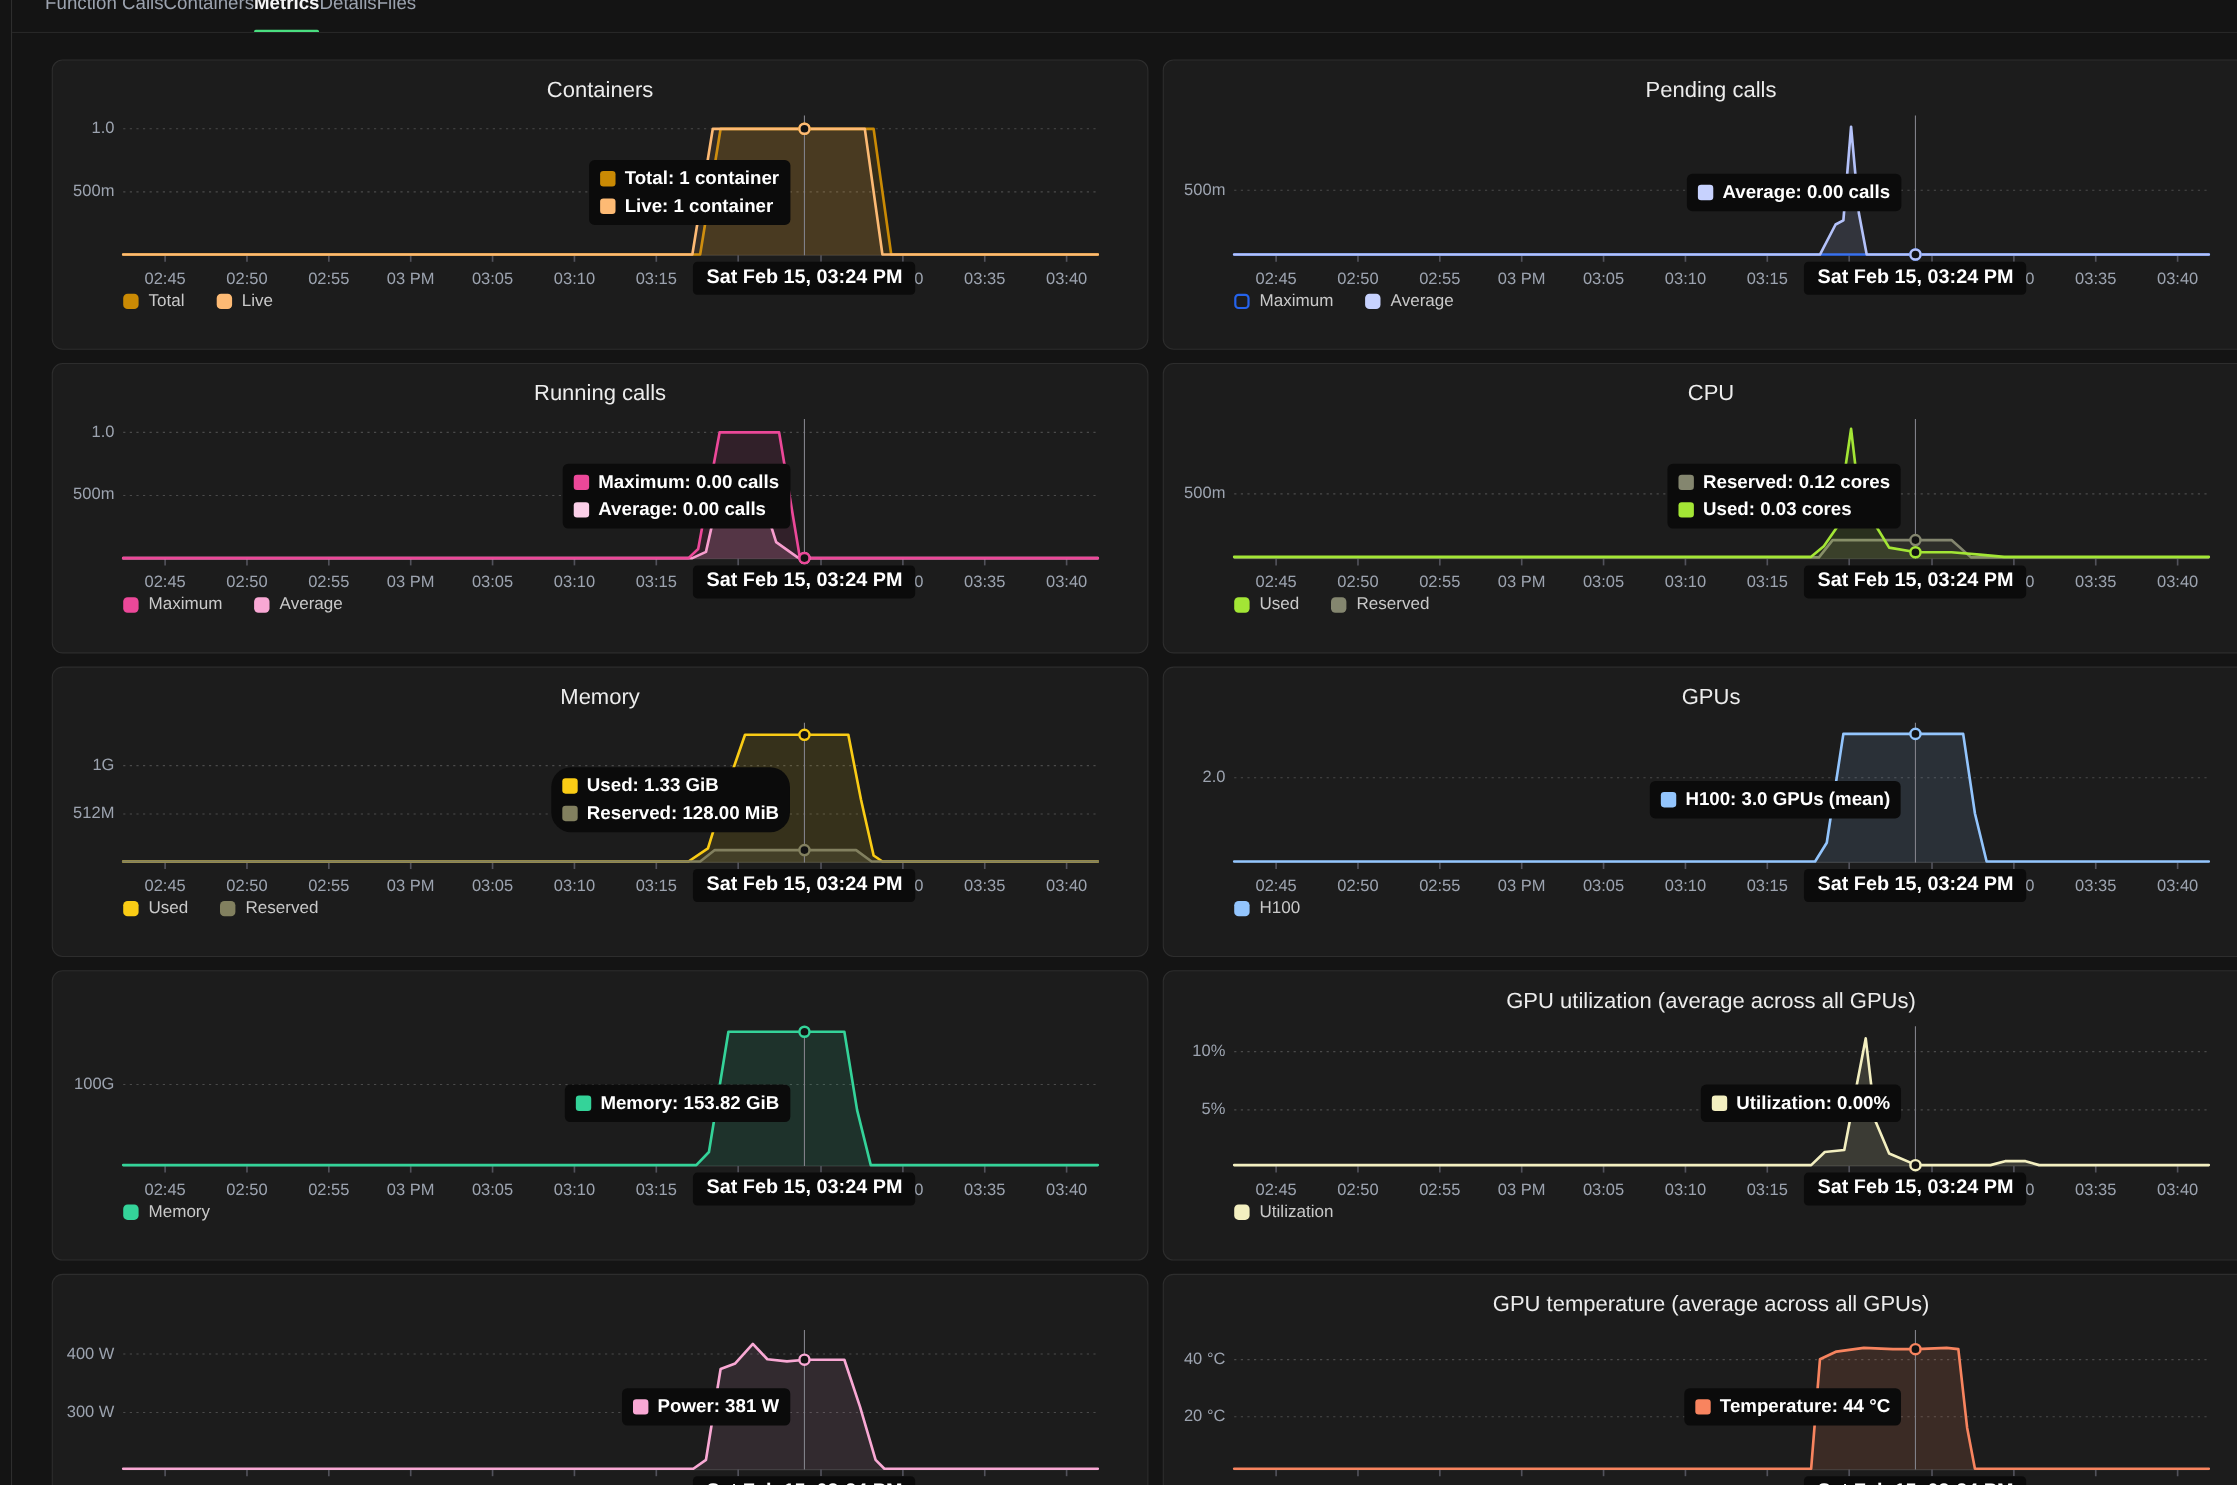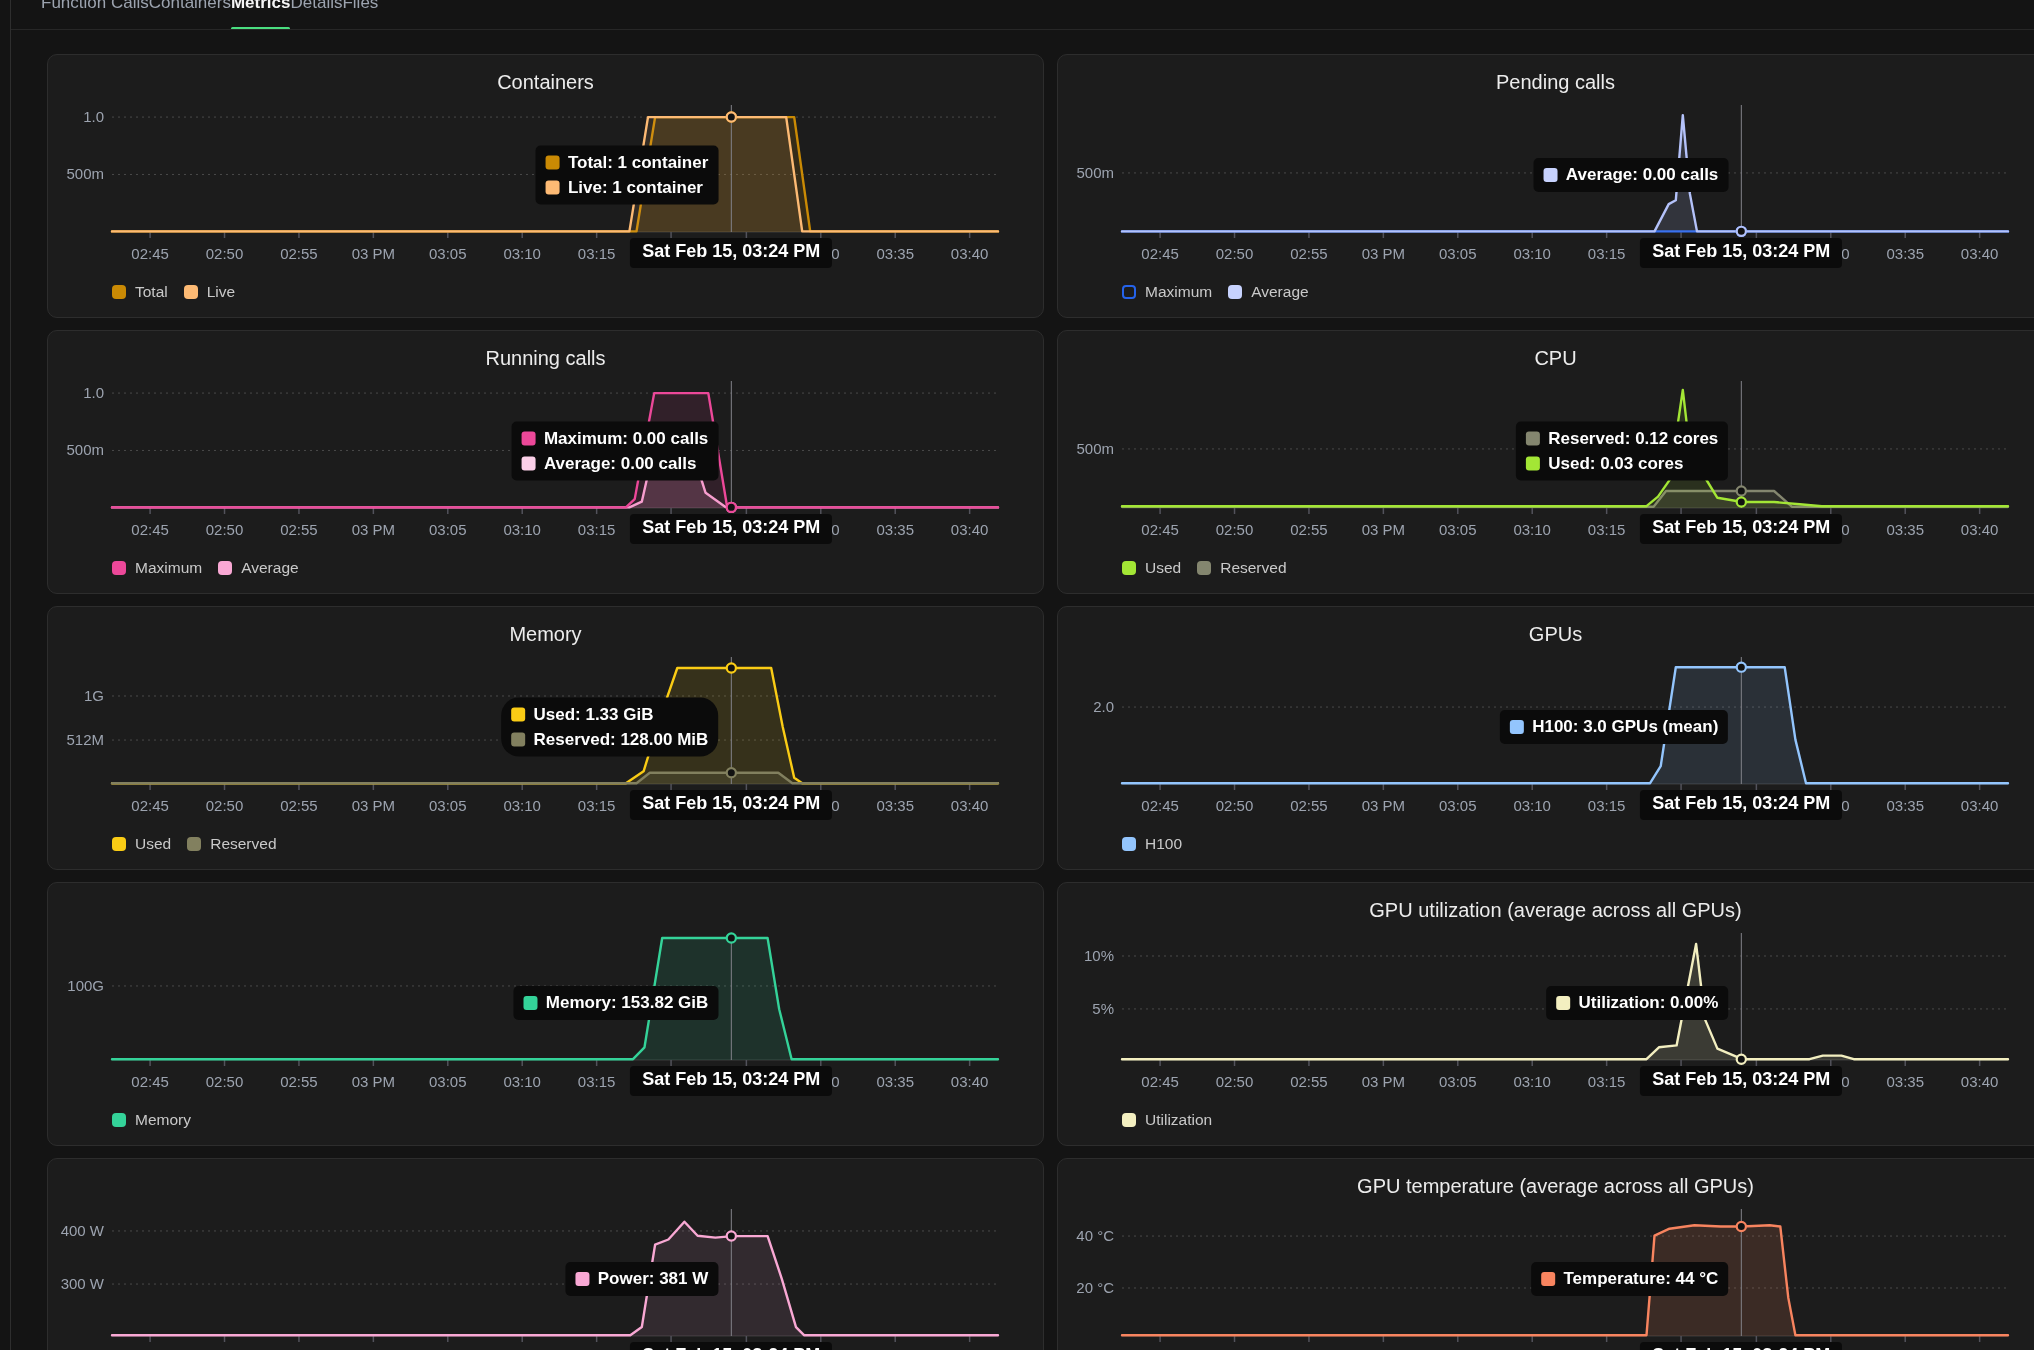--- a/index.html
+++ b/index.html
@@ -29,21 +29,21 @@
           font-size:15px; color:#9ca3af; white-space:nowrap; z-index:1; }
   .vtooltip { position:absolute; top:70px; transform:translate(-100%,-50%);
           background:#0b0b0b; border-radius:5px; padding:7px 10px;
           display:flex; flex-direction:column; gap:5px; z-index:5; }
   .vtooltip .row { display:flex; align-items:center; gap:8px; white-space:nowrap; }
   .vtooltip .sq { width:14px; height:14px; border-radius:3px; flex:none; }
   .vtooltip .txt { font-size:17px; font-weight:bold; color:#ffffff; }
   .dtooltip { position:absolute; top:133px; transform:translateX(-50%);
           background:#0b0b0b; border-radius:4px; padding:3px 12px 6px;
           font-size:18px; font-weight:bold; color:#ffffff; white-space:nowrap; z-index:6; }
-  .legend { position:absolute; left:64px; top:228px; display:flex; gap:16px; align-items:center; }
+  .legend { position:absolute; left:64px; top:210px; display:flex; gap:29px; align-items:center; }
   .legend-item { display:flex; align-items:center; gap:9px; cursor:pointer; }
   .legend-sq { width:14px; height:14px; border-radius:4px; flex:none; }
   .legend-sq.outline { background:transparent !important; border:2px solid; }
   .legend-label { font-size:15.5px; color:#c9c9c9; }
 </style>
 </head>
 <body>
 
 <div class="app">
   <div class="tabbar">

